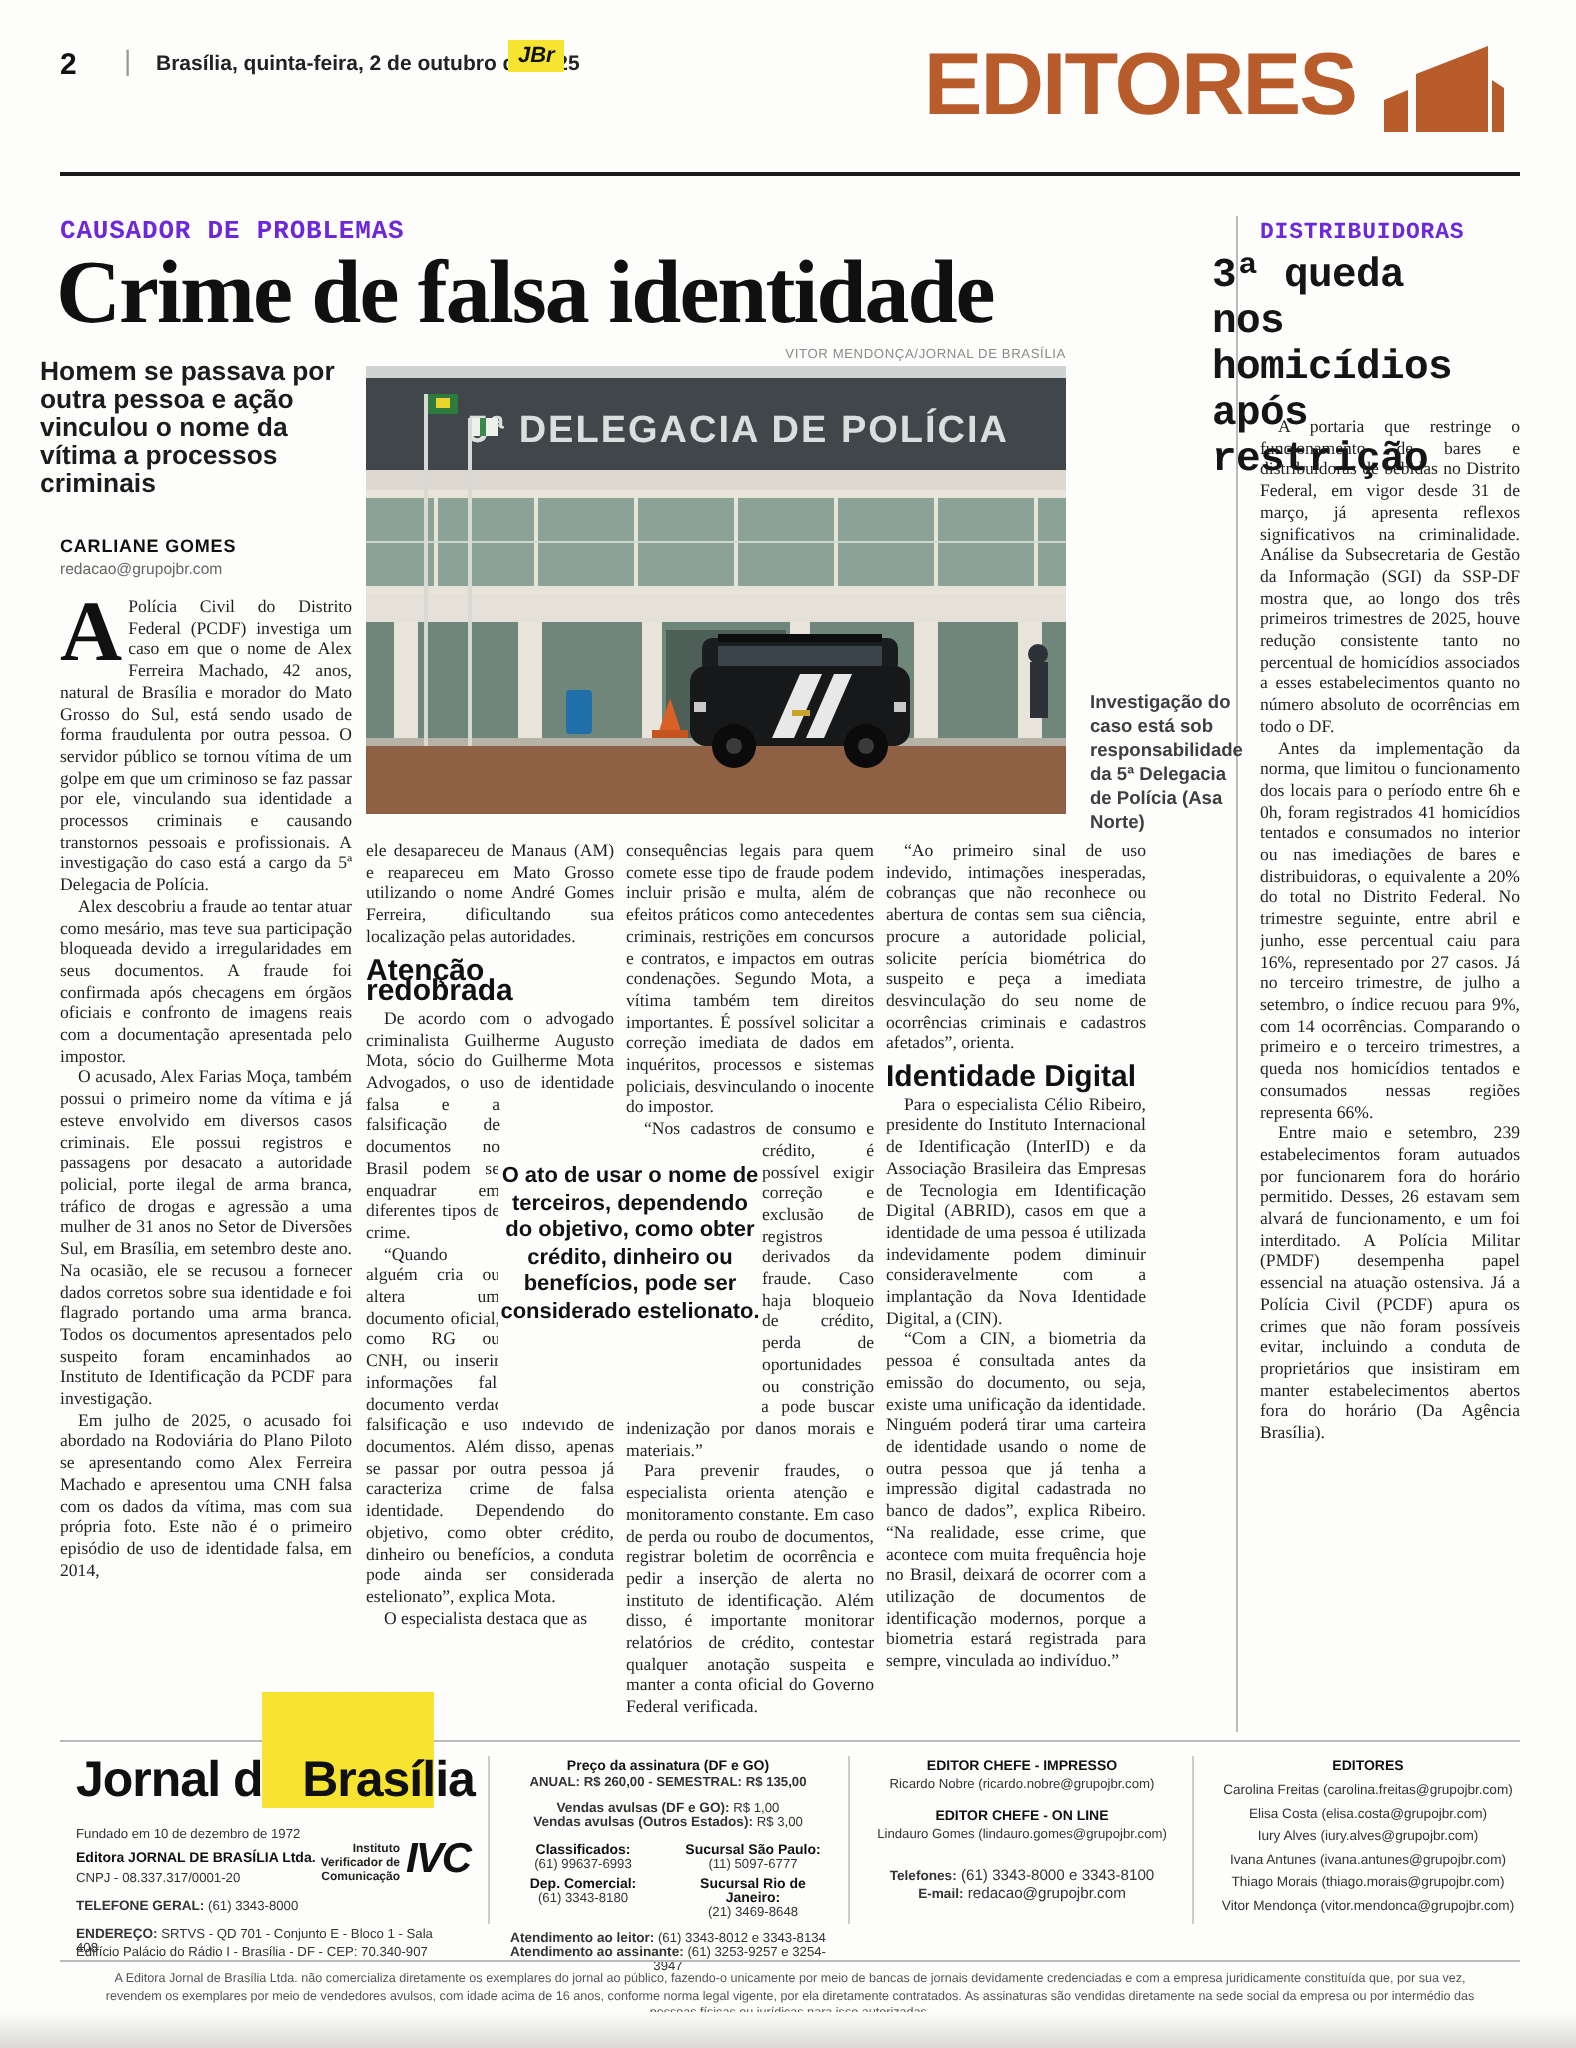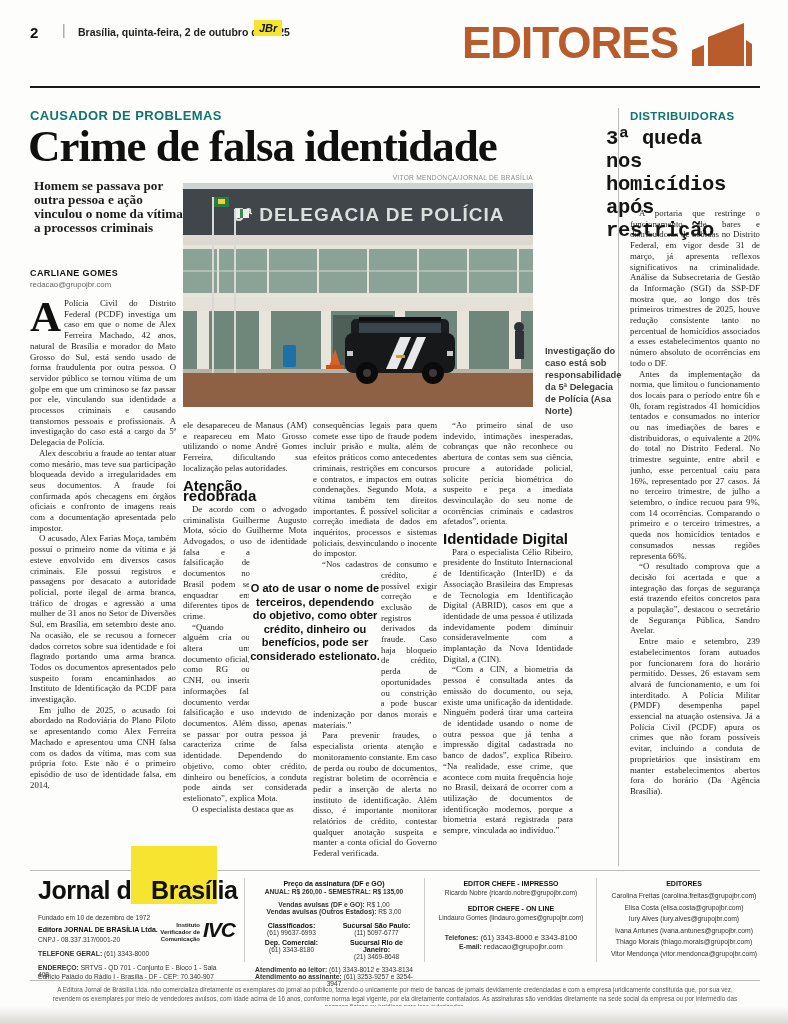--- a/index.html
+++ b/index.html
@@ -10,21 +10,21 @@
   .pagenum{font-weight:bold;font-size:15px;color:#111;}
   .hdr-sep{color:#999;font-weight:300;}
   .hdr-date{font-size:10.5px;color:#222;font-weight:bold;}
   .badge{background:#f6e430;color:#111;font-weight:bold;font-style:italic;font-size:11px;
          padding:2px 5px;display:inline-block;}
   .section-title{color:#b85c2c;font-weight:900;font-size:44px;letter-spacing:-1px;
                  font-family:"Liberation Sans",sans-serif;}
   .rule{background:#1a1a1a;}
   .grule{background:#bbb;}
   
-  .kicker{font-family:Liberation Sans, sans-serif;font-weight:bold;font-size:13px;color:#0f766e;
+  .kicker{font-family:Liberation Mono, monospace;font-weight:bold;font-size:13px;color:#6d28d9;
           letter-spacing:.4px;}
   .headline{font-family:"Liberation Serif",serif;font-weight:bold;font-size:45px;color:#101010;
             letter-spacing:-1px;line-height:1.0;}
   .subhead{font-size:13.2px;font-weight:bold;color:#1c1c1c;line-height:13.9px;}
   .byline{font-size:9px;font-weight:bold;color:#111;letter-spacing:.4px;}
   .byline-mail{font-size:7.8px;color:#666;}
   .credit{font-size:6.6px;color:#8a8a8a;letter-spacing:.3px;}
   .caption{font-size:9.3px;font-weight:bold;color:#3f3f3f;line-height:12px;}
   .serif{font-family:"Liberation Serif",serif;font-size:8.8px;line-height:10.7px;
          text-align:justify;color:#1f1f1f;}
@@ -69,21 +69,21 @@
     <polygon points="4,46 4,30 16,25 16,46" fill="#b85c2c"></polygon>
     <polygon points="20,46 20,17 56,3 56,46" fill="#b85c2c"></polygon>
     <polygon points="58,46 58,20 64,24 64,46" fill="#b85c2c"></polygon>
   </svg>
   <div class="abs rule" style="left:30px;top:86px;width:730px;height:2px;"></div>
 
   <div class="abs grule" style="left:618px;top:108px;width:1px;height:758px;"></div>
 
   <div class="abs kicker" style="left:30px;top:108px;">CAUSADOR DE PROBLEMAS</div>
   <div class="abs headline" style="left:28px;top:124px;width:592px;">Crime de falsa identidade</div>
-  <div class="abs subhead" style="left:34px;top:179px;width:150px;font-family:Liberation Serif, serif;">Homem se passava por outra pessoa e ação vinculou o nome da vítima a processos criminais</div>
+  <div class="abs subhead" style="left:20px;top:179px;width:150px;">Homem se passava por outra pessoa e ação vinculou o nome da vítima a processos criminais</div>
   <div class="abs byline" style="left:30px;top:268px;">CARLIANE GOMES</div>
   <div class="abs byline-mail" style="left:30px;top:280px;">redacao@grupojbr.com</div>
 
   <div class="abs credit" style="left:283px;top:174px;width:250px;text-align:right;">VITOR MENDONÇA/JORNAL DE BRASÍLIA</div>
   <svg class="abs" style="left:183px;top:183px;" width="350" height="224" viewBox="0 0 350 224">
     <rect x="0" y="0" width="350" height="224" fill="#cfd4d2"></rect>
     <rect x="0" y="6" width="350" height="46" fill="#41464a"></rect>
     <text x="186" y="38" text-anchor="middle" fill="#d8dfdd" font-family="Liberation Sans,sans-serif" font-size="19" font-weight="bold" letter-spacing="1">5ª DELEGACIA DE POLÍCIA</text>
     <rect x="0" y="52" width="350" height="10" fill="#ddd9d0"></rect>
     <rect x="0" y="62" width="350" height="52" fill="#8aa396"></rect>
@@ -173,21 +173,20 @@
     <div class="colhead">Identidade Digital</div>
     <p class="ind">Para o especialista Célio Ribeiro, presidente do Instituto Internacional de Identificação (InterID) e da Associação Brasileira das Empresas de Tecnologia em Identificação Digital (ABRID), casos em que a identidade de uma pessoa é utilizada indevidamente podem diminuir consideravelmente com a implantação da Nova Identidade Digital, a (CIN).</p>
     <p class="ind">“Com a CIN, a biometria da pessoa é consultada antes da emissão do documento, ou seja, existe uma unificação da identidade. Ninguém poderá tirar uma carteira de identidade usando o nome de outra pessoa que já tenha a impressão digital cadastrada no banco de dados”, explica Ribeiro. “Na realidade, esse crime, que acontece com muita frequência hoje no Brasil, deixará de ocorrer com a utilização de documentos de identificação modernos, porque a biometria estará registrada para sempre, vinculada ao indivíduo.”</p>
   </div>
 
   <div class="abs kicker" style="left:630px;top:110px;font-size:11.5px;">DISTRIBUIDORAS</div>
   <div class="abs sb-title" style="left:606px;top:127px;width:132px;font-family:Liberation Mono, monospace;">3ª queda nos homicídios após restrição</div>
   <div class="abs serif" style="left:630px;top:208px;width:130px;height:656px;overflow:hidden;">
     <p class="ind">A portaria que restringe o funcionamento de bares e distribuidoras de bebidas no Distrito Federal, em vigor desde 31 de março, já apresenta reflexos significativos na criminalidade. Análise da Subsecretaria de Gestão da Informação (SGI) da SSP-DF mostra que, ao longo dos três primeiros trimestres de 2025, houve redução consistente tanto no percentual de homicídios associados a esses estabelecimentos quanto no número absoluto de ocorrências em todo o DF.</p>
     <p class="ind">Antes da implementação da norma, que limitou o funcionamento dos locais para o período entre 6h e 0h, foram registrados 41 homicídios tentados e consumados no interior ou nas imediações de bares e distribuidoras, o equivalente a 20% do total no Distrito Federal. No trimestre seguinte, entre abril e junho, esse percentual caiu para 16%, representado por 27 casos. Já no terceiro trimestre, de julho a setembro, o índice recuou para 9%, com 14 ocorrências. Comparando o primeiro e o terceiro trimestres, a queda nos homicídios tentados e consumados nessas regiões representa 66%.</p>
-    <p class="ind">“O resultado comprova que a decisão foi acertada e que a integração das forças de segurança está trazendo efeitos concretos para a população”, destacou o secretário de Segurança Pública, Sandro Avelar.</p>
     <p class="ind">Entre maio e setembro, 239 estabelecimentos foram autuados por funcionarem fora do horário permitido. Desses, 26 estavam sem alvará de funcionamento, e um foi interditado. A Polícia Militar (PMDF) desempenha papel essencial na atuação ostensiva. Já a Polícia Civil (PCDF) apura os crimes que não foram possíveis evitar, incluindo a conduta de proprietários que insistiram em manter estabelecimentos abertos fora do horário (Da Agência Brasília).</p>
   </div>
 
   <div class="abs yellowbox" style="left:131px;top:846px;width:86px;height:58px;"></div>
   <div class="abs grule" style="left:30px;top:870px;width:730px;height:1px;"></div>
 
   <div class="abs f-logo" style="left:38px;top:876px;"><span>Jornal de </span><span class="hl">Brasília</span></div>
   <div class="abs f-small" style="left:38px;top:914px;">Fundado em 10 de dezembro de 1972</div>
   <div class="abs f-bold" style="left:38px;top:926px;">Editora JORNAL DE BRASÍLIA Ltda.</div>
   <div class="abs f-small" style="left:38px;top:936px;">CNPJ - 08.337.317/0001-20</div>

